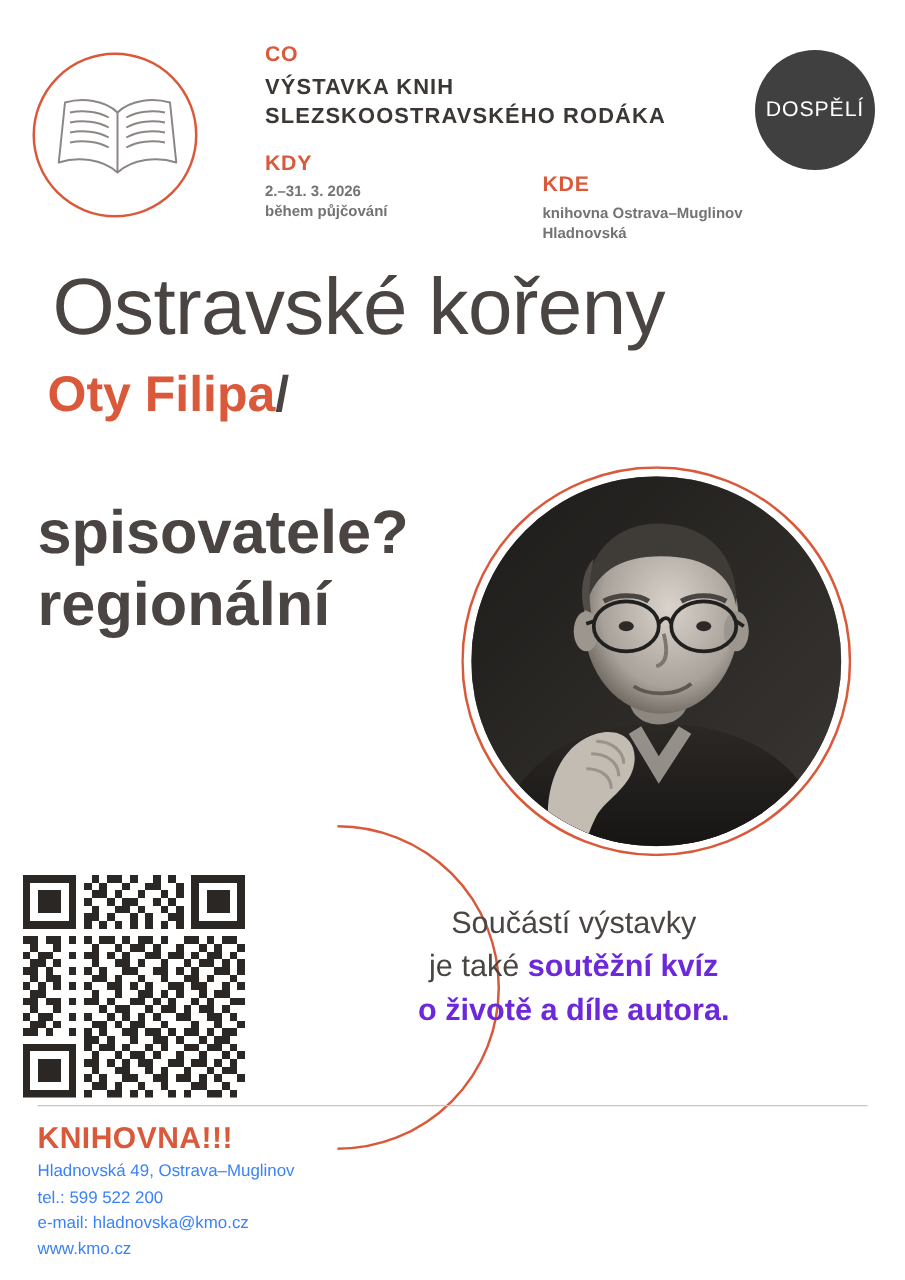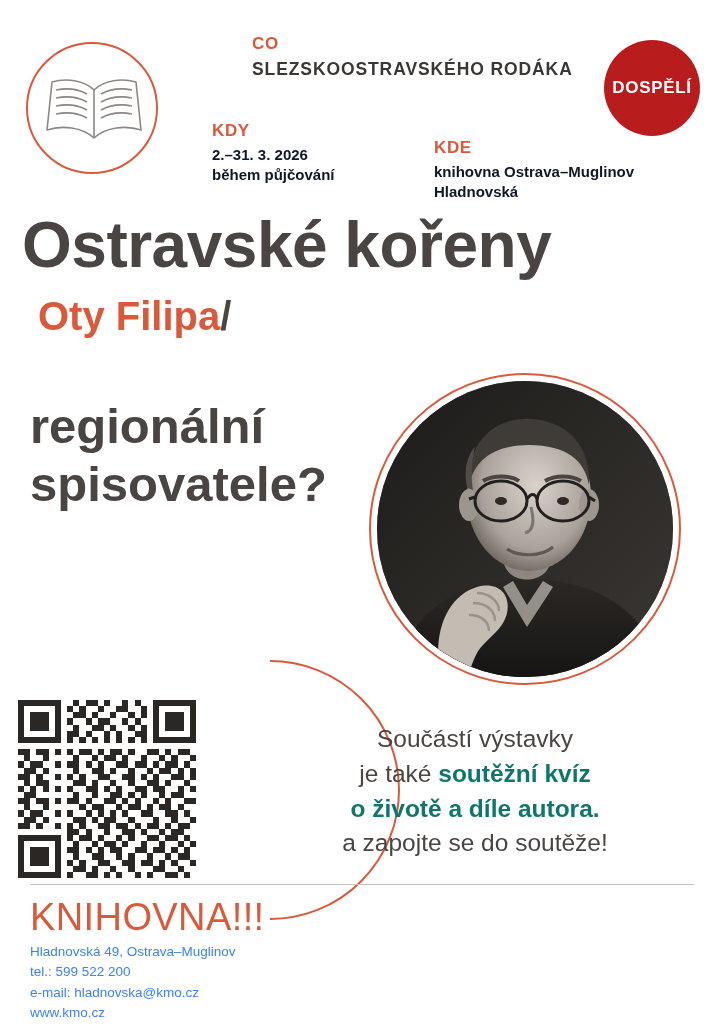--- a/index.html
+++ b/index.html
@@ -34,21 +34,20 @@
     border: 2px solid #d9593a;
     border-radius: 50%;
     box-sizing: border-box;
   }
   .book-badge svg { position: absolute; left: 16px; top: 28px; }
 
   .col-co {
     position: absolute;
     left: 212px;
     top: 8px;
-    margin-left: 40px;
   }
   .col-kdy {
     position: absolute;
     left: 212px;
     top: 95px;
   }
   .col-kde {
     position: absolute;
     left: 434px;
     top: 112px;
@@ -63,49 +62,49 @@
   .val-caps {
     font-weight: bold;
     font-size: 17.5px;
     letter-spacing: 0.9px;
     line-height: 1.34;
     color: #3b3735;
     text-transform: uppercase;
   }
   .val {
     font-weight: bold;
-    font-size: 15px;
+    font-size: 12px;
     line-height: 1.36;
-    color: #0f172a;
+    color: #737373;
   }
 
   .audience-badge {
     position: absolute;
     right: 24px;
     top: 14px;
     width: 96px;
     height: 96px;
     border-radius: 50%;
-    background: #b91c1c;
+    background: #404040;
     color: #fff;
-    font-weight: bold;
+    font-weight: normal;
     font-size: 17px;
     letter-spacing: 0.7px;
     display: flex;
     align-items: center;
     justify-content: center;
   }
 
   
   .title-1 {
     position: absolute;
-    left: 22px;
+    left: 42px;
     top: 213px;
     font-size: 64px;
-    font-weight: bold;
+    font-weight: normal;
     letter-spacing: -0.5px;
     color: #4a4542;
     line-height: 1;
   }
   .title-2 {
     position: absolute;
     left: 38px;
     top: 296px;
     font-size: 40px;
     font-weight: bold;
@@ -169,51 +168,51 @@
     height: 260px;
     border: 2px solid #d9593a;
     border-radius: 50%;
     box-sizing: border-box;
     clip-path: polygon(50% 0, 100% 0, 100% 100%, 50% 100%);
   }
 
   
   .promo {
     position: absolute;
-    left: 280px;
+    left: 264px;
     top: 722px;
     width: 390px;
     text-align: center;
     font-size: 24.5px;
     line-height: 1.42;
     color: #4a4542;
   }
   .promo .hl {
-    color: #0f766e;
+    color: #6d28d9;
     font-weight: bold;
   }
 
   
   .rule {
     position: absolute;
     left: 30px;
     top: 884px;
     width: 664px;
     height: 1px;
     background: #c9c4c0;
   }
   .footer {
     position: absolute;
     left: 30px;
     top: 898px;
   }
   .brand {
     color: #d9593a;
-    font-weight: normal;
-    font-size: 38px;
+    font-weight: bold;
+    font-size: 24px;
     letter-spacing: 0.4px;
     line-height: 1.05;
     margin-bottom: 4px;
   }
   .addr {
     font-size: 13.5px;
     line-height: 1.52;
     color: #3b82f6;
   }
 </style>
@@ -235,20 +234,21 @@
         <path d="M57 30 C66 25, 78 24, 88 26"></path>
         <path d="M57 38 C66 33, 78 32, 88 34"></path>
         <path d="M57 46 C66 41, 78 40, 88 42"></path>
       </g>
     </svg>
   </div>
 
   <div class="col-co">
     <div class="lbl">CO</div>
     <div class="val-caps">
+      <div>VÝSTAVKA KNIH</div>
       <div>SLEZSKOOSTRAVSKÉHO RODÁKA</div>
     </div>
   </div>
 
   <div class="col-kdy">
     <div class="lbl">KDY</div>
     <div class="val">
       <div>2.–31. 3. 2026</div>
       <div>během půjčování</div>
     </div>
@@ -265,22 +265,22 @@
   <div class="audience-badge">DOSPĚLÍ</div>
 </div>
 
 <div class="title-1">Ostravské kořeny</div>
 
 <div class="title-2">
   <span>Oty Filipa</span><span class="slash">/</span>
 </div>
 
 <div class="subtitle">
+  <div>spisovatele?</div>
   <div>regionální</div>
-  <div>spisovatele?</div>
 </div>
 
 <div class="portrait-wrap">
   <div class="portrait-ring"></div>
   <div class="portrait">
     <svg width="296" height="296" viewBox="0 0 296 296" aria-hidden="true">
       <defs>
         <linearGradient id="bg" x1="0" y1="0" x2="1" y2="1">
           <stop offset="0%" stop-color="#1d1b19"></stop>
           <stop offset="100%" stop-color="#3a3734"></stop>
@@ -390,21 +390,20 @@
     </g>
   </svg>
 </div>
 
 <div class="promo">
   <div>Součástí výstavky</div>
   <div>
     <span>je také </span><span class="hl">soutěžní kvíz</span>
   </div>
   <div class="hl">o životě a díle autora.</div>
-  <div>a zapojte se do soutěže!</div>
 </div>
 
 <div class="rule"></div>
 
 <div class="footer">
   <div class="brand">KNIHOVNA!!!</div>
   <div class="addr">
     <div>Hladnovská 49, Ostrava–Muglinov</div>
     <div>tel.: 599 522 200</div>
     <div>e-mail: hladnovska@kmo.cz</div>

